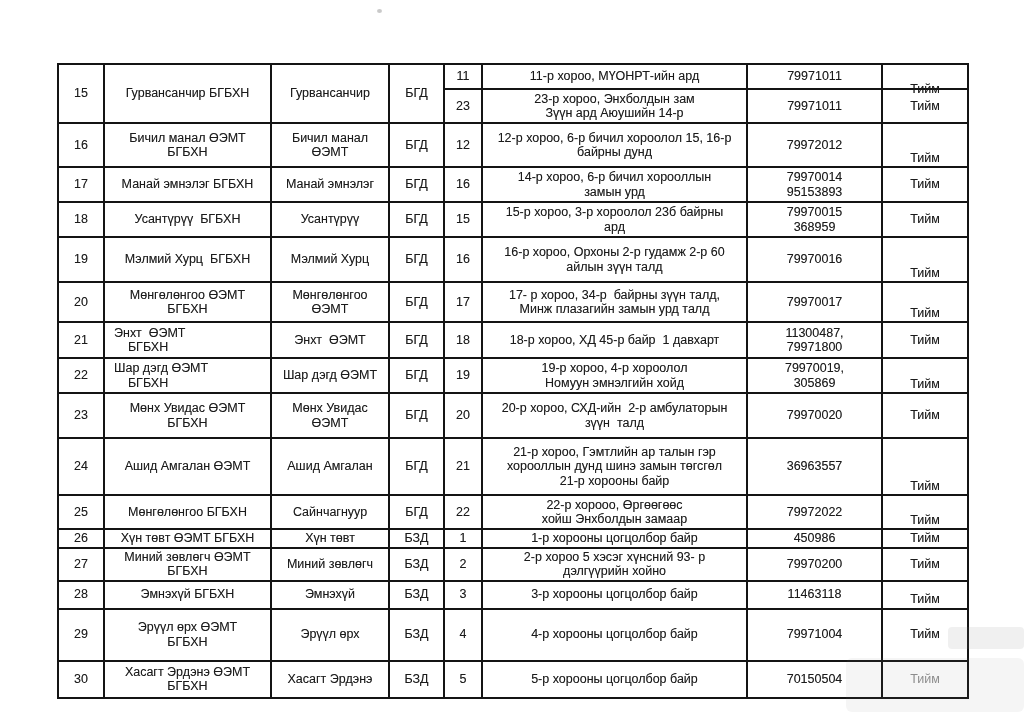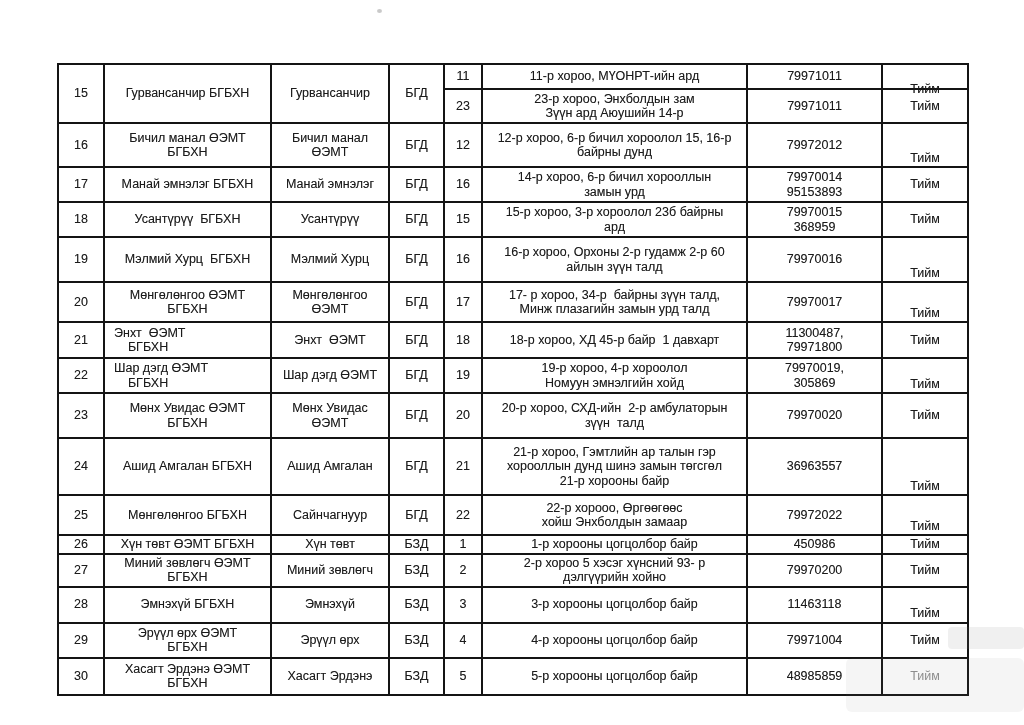--- a/index.html
+++ b/index.html
@@ -177,32 +177,32 @@
       <td>БГД</td>
       <td>20</td>
       <td>20-р хороо, СХД-ийн  2-р амбулаторын
 зүүн  талд</td>
       <td>79970020</td>
       <td>Тийм</td>
     </tr>
 
     <tr style="height:57px">
       <td>24</td>
-      <td>Ашид Амгалан БГБХН</td>
+      <td>Ашид Амгалан ӨЭМТ</td>
       <td>Ашид Амгалан</td>
       <td>БГД</td>
       <td>21</td>
       <td>21-р хороо, Гэмтлийн ар талын гэр
 хорооллын дунд шинэ замын төгсгөл
 21-р хорооны байр</td>
       <td>36963557</td>
       <td class="low">Тийм</td>
     </tr>
 
-    <tr style="height:40px">
+    <tr style="height:34px">
       <td>25</td>
       <td>Мөнгөлөнгоо БГБХН</td>
       <td>Сайнчагнуур</td>
       <td>БГД</td>
       <td>22</td>
       <td>22-р хорооо, Өргөөгөөс
 хойш Энхболдын замаар</td>
       <td>79972022</td>
       <td class="low">Тийм</td>
     </tr>
@@ -224,51 +224,51 @@
 БГБХН</td>
       <td>Миний зөвлөгч</td>
       <td>БЗД</td>
       <td>2</td>
       <td>2-р хороо 5 хэсэг хүнсний 93- р
 дэлгүүрийн хойно</td>
       <td>79970200</td>
       <td>Тийм</td>
     </tr>
 
-    <tr style="height:36px">
+    <tr style="height:28px">
       <td>28</td>
       <td>Эмнэхүй БГБХН</td>
       <td>Эмнэхүй</td>
       <td>БЗД</td>
       <td>3</td>
       <td>3-р хорооны цогцолбор байр</td>
       <td>11463118</td>
       <td class="low">Тийм</td>
     </tr>
 
-    <tr style="height:35px">
+    <tr style="height:52px">
       <td>29</td>
       <td>Эрүүл өрх ӨЭМТ
 БГБХН</td>
       <td>Эрүүл өрх</td>
       <td>БЗД</td>
       <td>4</td>
       <td>4-р хорооны цогцолбор байр</td>
       <td>79971004</td>
       <td>Тийм</td>
     </tr>
 
     <tr style="height:37px">
       <td>30</td>
       <td>Хасагт Эрдэнэ ӨЭМТ
 БГБХН</td>
       <td>Хасагт Эрдэнэ</td>
       <td>БЗД</td>
       <td>5</td>
       <td>5-р хорооны цогцолбор байр</td>
-      <td>48985859</td>
+      <td>70150504</td>
       <td class="faint">Тийм</td>
     </tr>
   </tbody>
 </table>
 
 <div class="wm1"></div>
 <div class="wm2"></div>
 
 </body></html>

